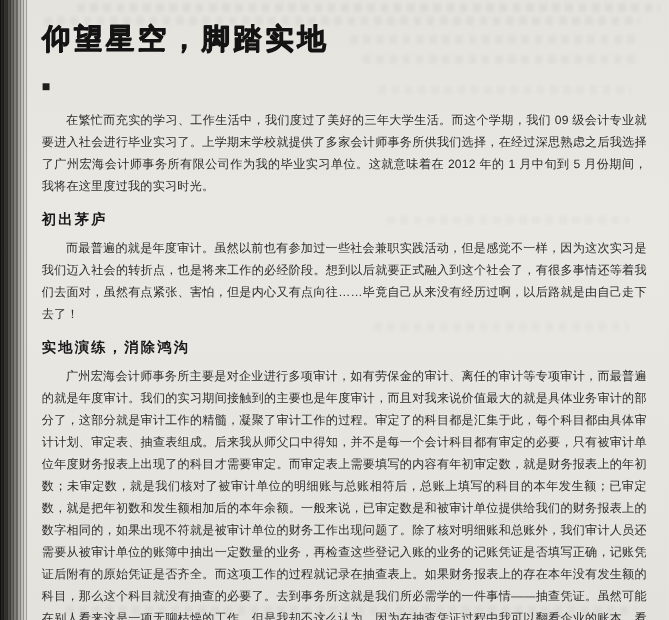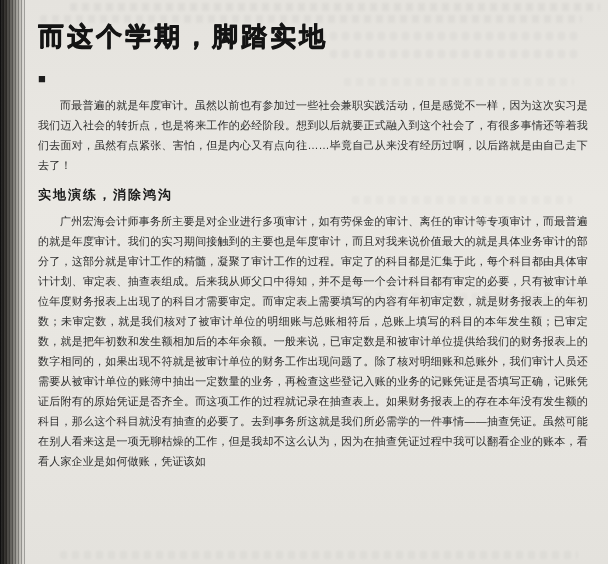--- a/index.html
+++ b/index.html
@@ -87,27 +87,29 @@
   <span class="ghost g1"></span>
   <span class="ghost g2"></span>
   <span class="ghost g3"></span>
   <span class="ghost g4"></span>
   <span class="ghost g5"></span>
   <span class="ghost g6"></span>
   <span class="ghost g7"></span>
   <span class="ghost g8"></span>
 
   <div class="content">
-    <h1 class="title">而这个学期，脚踏实地</h1>
+    <h1 class="title">仰望星空，脚踏实地</h1>
 
     <div class="byline">
       <span class="marker">■</span>
     </div>
 
+    <p class="para">在繁忙而充实的学习、工作生活中，我们度过了美好的三年大学生活。而这个学期，我们 09 级会计专业就要进入社会进行毕业实习了。上学期末学校就提供了多家会计师事务所供我们选择，在经过深思熟虑之后我选择了广州宏海会计师事务所有限公司作为我的毕业实习单位。这就意味着在 2012 年的 1 月中旬到 5 月份期间，我将在这里度过我的实习时光。</p>
 
+    <h2 class="heading">初出茅庐</h2>
     <p class="para sec-para">而最普遍的就是年度审计。虽然以前也有参加过一些社会兼职实践活动，但是感觉不一样，因为这次实习是我们迈入社会的转折点，也是将来工作的必经阶段。想到以后就要正式融入到这个社会了，有很多事情还等着我们去面对，虽然有点紧张、害怕，但是内心又有点向往……毕竟自己从来没有经历过啊，以后路就是由自己走下去了！</p>
 
     <h2 class="heading">实地演练，消除鸿沟</h2>
     <p class="para sec-para">广州宏海会计师事务所主要是对企业进行多项审计，如有劳保金的审计、离任的审计等专项审计，而最普遍的就是年度审计。我们的实习期间接触到的主要也是年度审计，而且对我来说价值最大的就是具体业务审计的部分了，这部分就是审计工作的精髓，凝聚了审计工作的过程。审定了的科目都是汇集于此，每个科目都由具体审计计划、审定表、抽查表组成。后来我从师父口中得知，并不是每一个会计科目都有审定的必要，只有被审计单位年度财务报表上出现了的科目才需要审定。而审定表上需要填写的内容有年初审定数，就是财务报表上的年初数；未审定数，就是我们核对了被审计单位的明细账与总账相符后，总账上填写的科目的本年发生额；已审定数，就是把年初数和发生额相加后的本年余额。一般来说，已审定数是和被审计单位提供给我们的财务报表上的数字相同的，如果出现不符就是被审计单位的财务工作出现问题了。除了核对明细账和总账外，我们审计人员还需要从被审计单位的账簿中抽出一定数量的业务，再检查这些登记入账的业务的记账凭证是否填写正确，记账凭证后附有的原始凭证是否齐全。而这项工作的过程就记录在抽查表上。如果财务报表上的存在本年没有发生额的科目，那么这个科目就没有抽查的必要了。去到事务所这就是我们所必需学的一件事情——抽查凭证。虽然可能在别人看来这是一项无聊枯燥的工作，但是我却不这么认为，因为在抽查凭证过程中我可以翻看企业的账本，看看人家企业是如何做账，凭证该如</p>
   </div>
 
   <div class="binding"></div>
 </div>
 
 </body></html>

